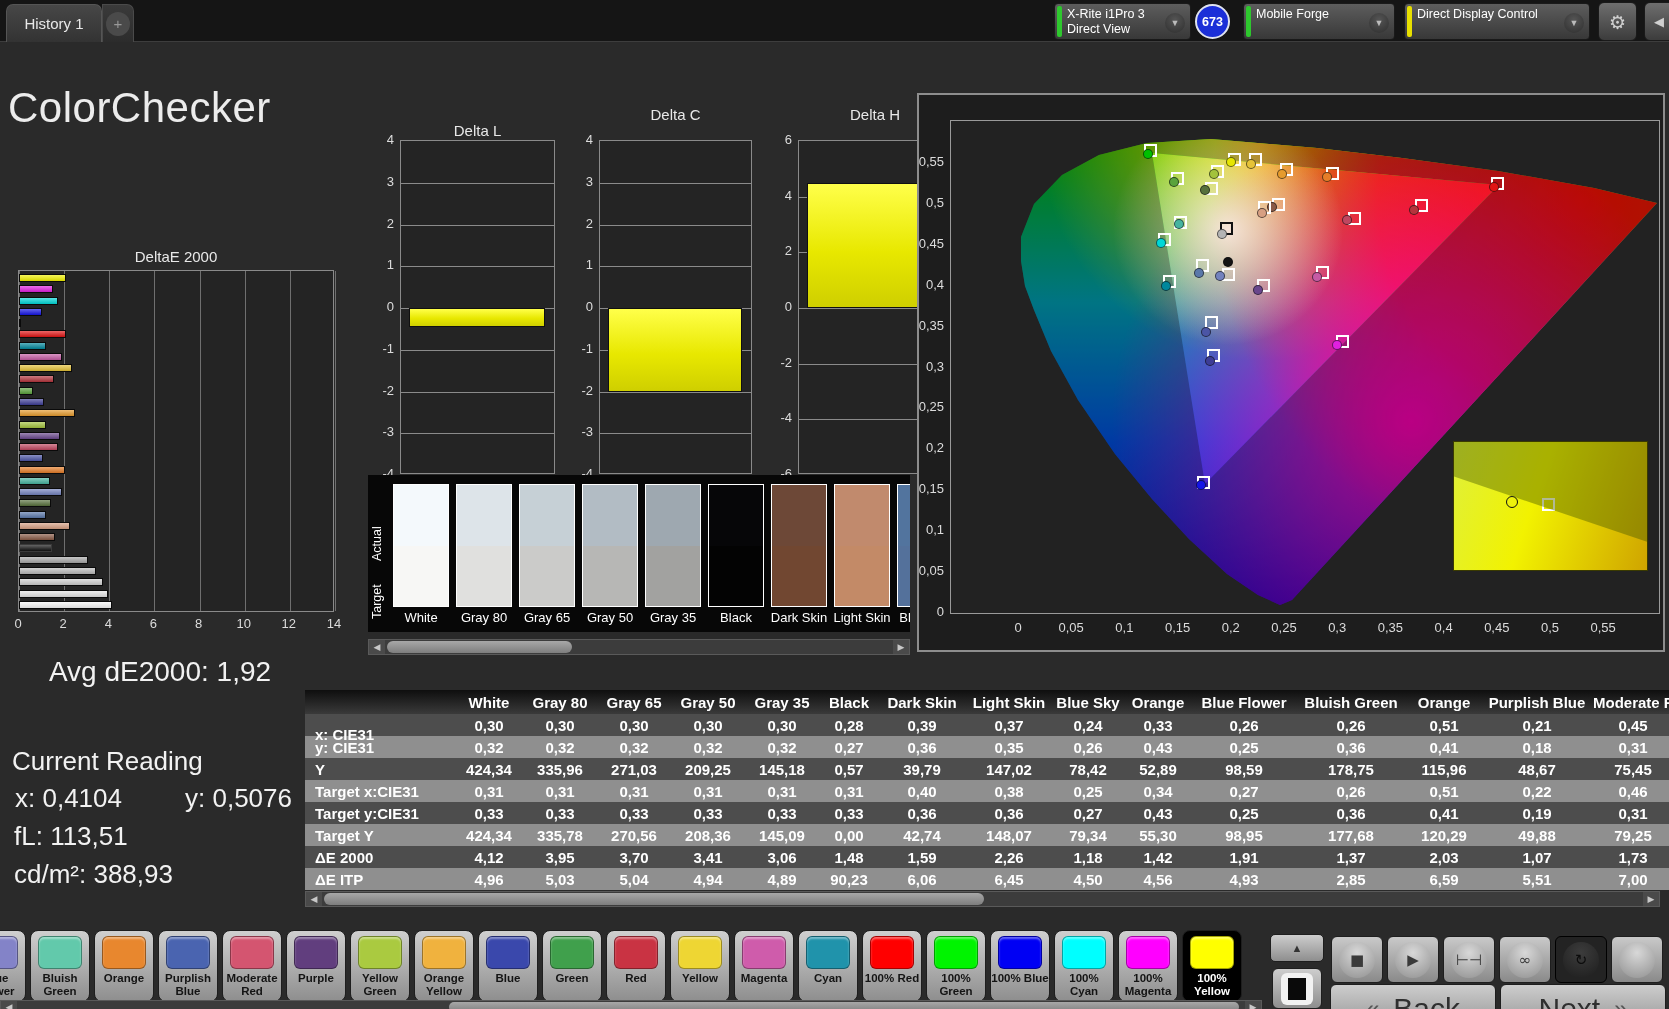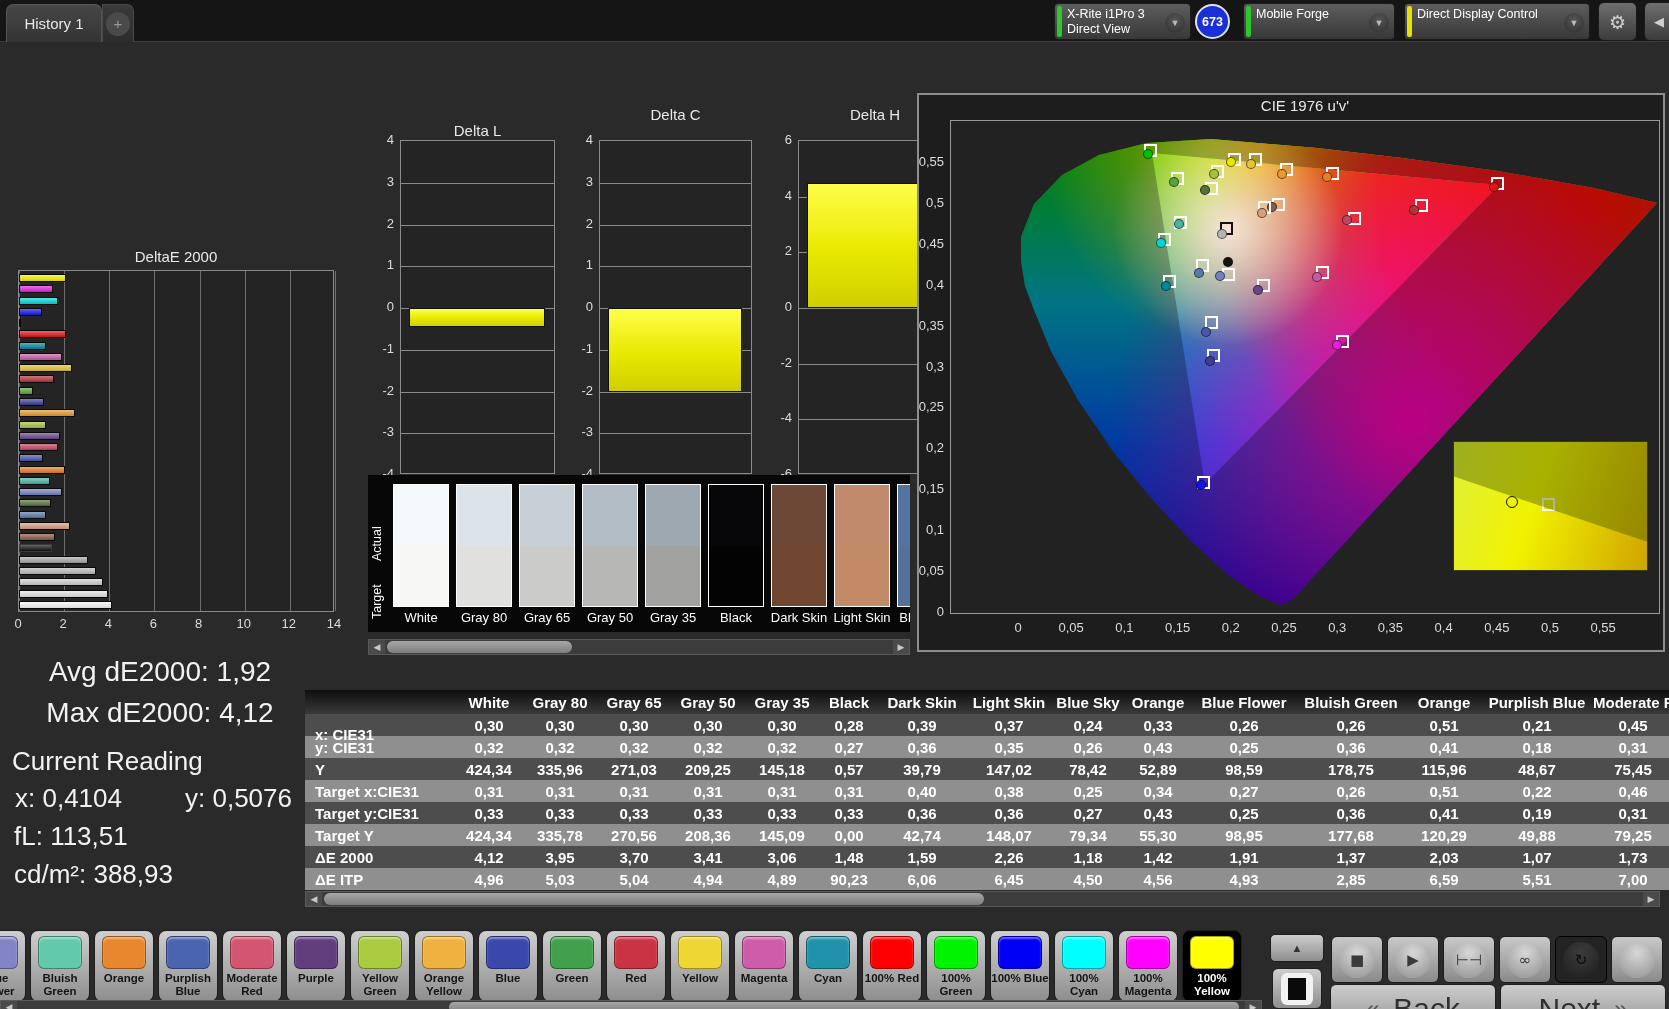--- a/index.html
+++ b/index.html
@@ -128,20 +128,21 @@
       <div class="tb-caret">▼</div>
     </div>
     <div class="abs sq-btn" style="left:1598px;">
       <span>⚙</span>
       </div>
     <div class="abs sq-btn" style="left:1644px;width:30px;border-radius:6px 0 0 6px;">
       <span style="font-size:13px;">◀</span>
       </div>
   </div>
 
+  <div class="abs" id="page-title">ColorChecker</div>
 
   <div class="abs chart-title" style="left:18px;top:248px;width:316px;">DeltaE 2000</div>
   <div class="abs plot" id="deltae-plot" style="left:18px;top:270px;width:316px;height:342px;">
       <div class="gridv" style="left: 0px;"></div>
       <div class="gridv" style="left: 45.1429px;"></div>
       <div class="gridv" style="left: 90.2857px;"></div>
       <div class="gridv" style="left: 135.429px;"></div>
       <div class="gridv" style="left: 180.571px;"></div>
       <div class="gridv" style="left: 225.714px;"></div>
       <div class="gridv" style="left: 270.857px;"></div>
@@ -241,21 +242,20 @@
       <div class="abs ticklbl" style="left: 752px; top: 132px; width: 40px; text-align: right;">6</div>
       <div class="abs ticklbl" style="left: 752px; top: 187.667px; width: 40px; text-align: right;">4</div>
       <div class="abs ticklbl" style="left: 752px; top: 243.333px; width: 40px; text-align: right;">2</div>
       <div class="abs ticklbl" style="left: 752px; top: 299px; width: 40px; text-align: right;">0</div>
       <div class="abs ticklbl" style="left: 752px; top: 354.667px; width: 40px; text-align: right;">-2</div>
       <div class="abs ticklbl" style="left: 752px; top: 410.333px; width: 40px; text-align: right;">-4</div>
       <div class="abs ticklbl" style="left: 752px; top: 466px; width: 40px; text-align: right;">-6</div>
     </div>
 
   <div class="abs stat-big" style="left:0;top:656px;">Avg dE2000: 1,92</div>
-  <div class="abs stat-big" style="left:0;top:697px;">Max dE2000: 4,12</div>
   <div class="abs stat-left" style="left:12px;top:746px;">Current Reading</div>
   <div class="abs stat-left" style="left:15px;top:783px;">x: 0,4104</div>
   <div class="abs stat-left" style="left:185px;top:783px;">y: 0,5076</div>
   <div class="abs stat-left" style="left:14px;top:821px;">fL: 113,51</div>
   <div class="abs stat-left" style="left:14px;top:859px;">cd/m²: 388,93</div>
 
   <div class="abs" id="strip">
     <div class="vlabel" style="top:14px;height:110px;">Actual</div>
     <div class="vlabel" style="top:72px;height:110px;">Target</div>
   <div class="swatch" style="left: 25px;">
@@ -304,21 +304,20 @@
       </div>
       <div class="swatch-name" style="left: 522px;">Blue Sky</div>
     </div>
   <div class="abs sbar" style="left:368px;top:639px;width:542px;height:16px;">
     <div class="sarrow" style="left:0;">◀</div>
     <div class="sthumb" style="left:18px;width:185px;"></div>
     <div class="sarrow" style="right:0;">▶</div>
   </div>
 
   <div class="abs" id="cie-panel"></div>
-  <div class="abs chart-title" style="left:950px;top:97px;width:710px;">CIE 1976 u'v'</div>
   <div class="abs" id="cie-plot">
     <svg width="710" height="494" viewBox="0 0 710 494">
       <defs>
         <linearGradient id="lgBase" x1="0" y1="0" x2="0" y2="1">
           <stop offset="0" stop-color="#00b400"></stop>
             <stop offset="0.35" stop-color="#00a0b4"></stop>
           <stop offset="0.65" stop-color="#0050e0"></stop>
             <stop offset="1" stop-color="#2000c8"></stop>
         </linearGradient>
         <radialGradient id="gYellow" gradientUnits="userSpaceOnUse" cx="310" cy="20" r="220">

